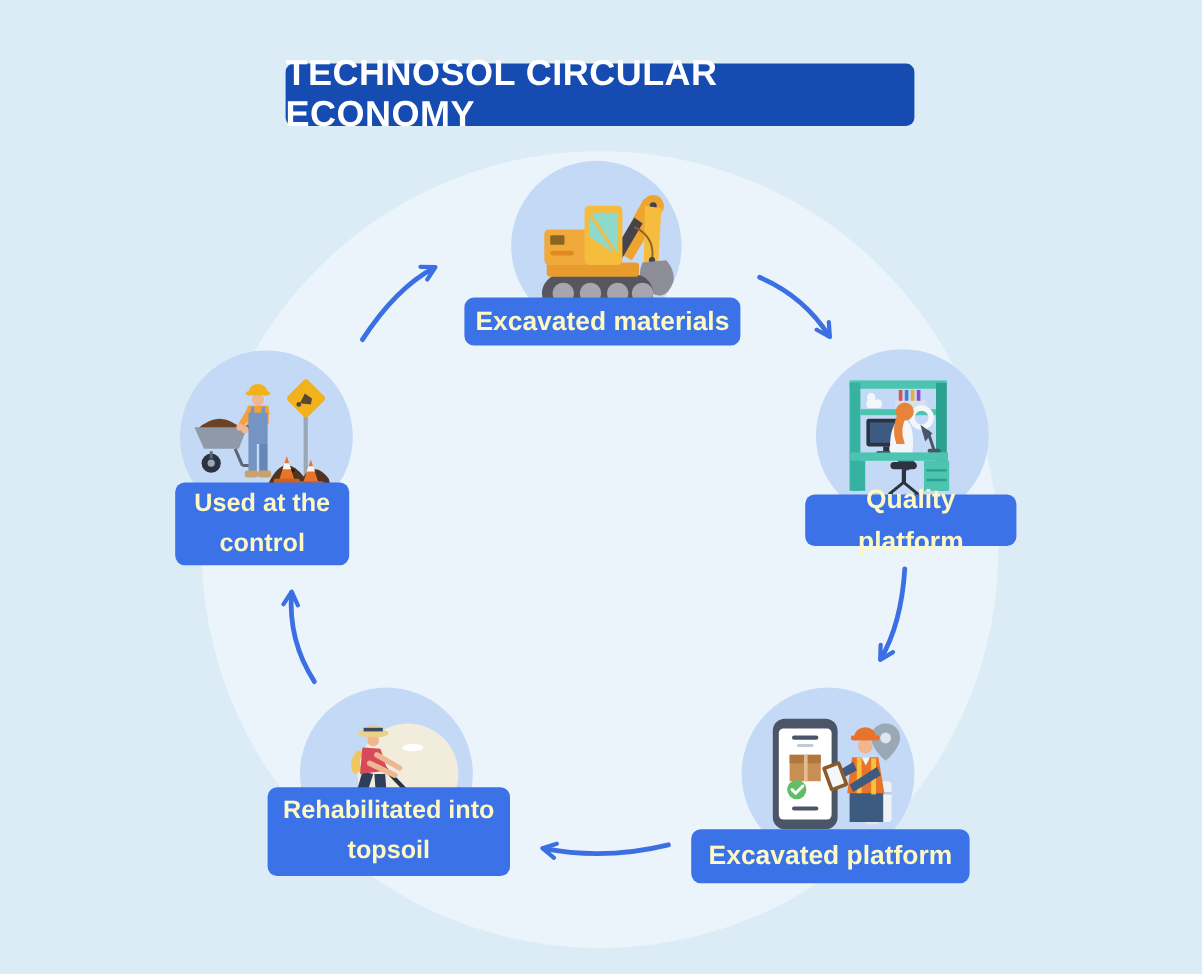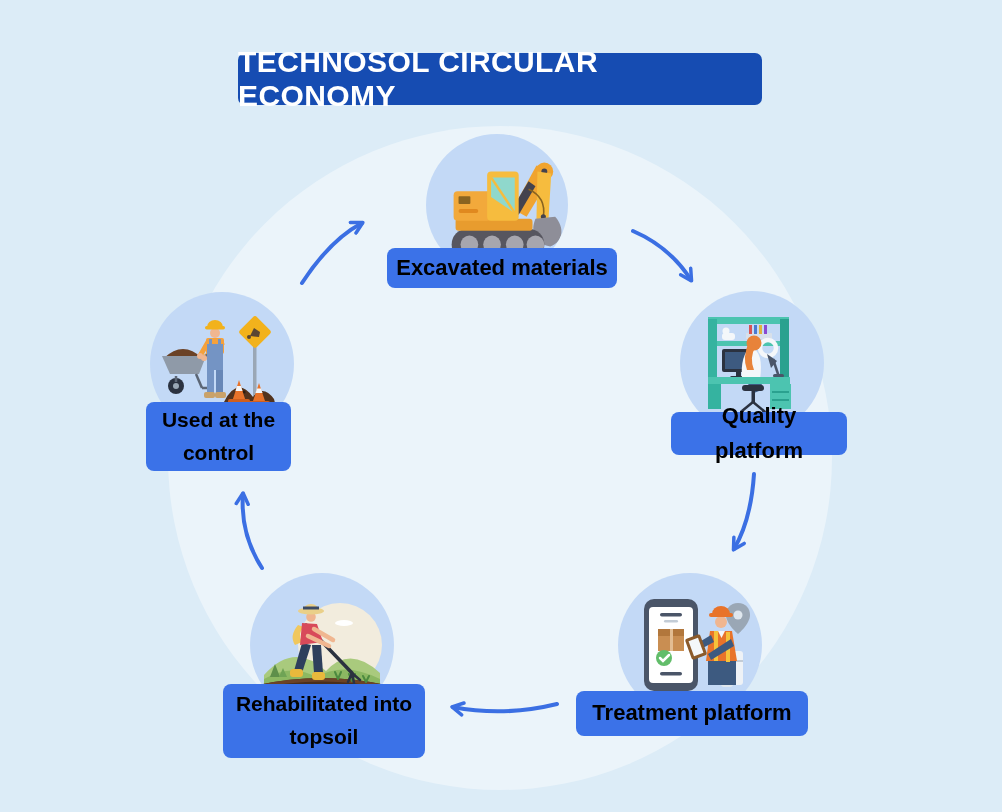--- a/index.html
+++ b/index.html
@@ -20,33 +20,33 @@
     display:flex;align-items:center;justify-content:center;
     color:#ffffff;font-size:30px;font-weight:bold;letter-spacing:0.4px;
   }
   .node-circle{
     position:absolute;border-radius:50%;background:#c3d9f6;overflow:hidden;
   }
   .node-circle svg{display:block;width:100%;height:100%;}
   .node-label{
     position:absolute;background:#3b72e8;border-radius:8px;
     display:flex;align-items:center;justify-content:center;text-align:center;
-    color:#000000;font-weight:bold;font-size:22px;line-height:1.55;
+    color:#fef9c3;font-weight:bold;font-size:22px;line-height:1.55;
     padding:0 4px;box-sizing:border-box;
   }
   #arrows{position:absolute;inset:0;pointer-events:none;}
   
   #n-excavated .node-circle{left:426px;top:134px;width:142px;height:142px;}
   #n-excavated .node-label{left:387px;top:248px;width:230px;height:40px;}
   #n-quality .node-circle{left:680px;top:291px;width:144px;height:144px;}
   #n-quality .node-label{left:671px;top:412px;width:176px;height:43px;}
   #n-treatment .node-circle{left:618px;top:573px;width:144px;height:144px;}
   #n-treatment .node-label{left:576px;top:691px;width:232px;height:45px;}
   #n-rehab .node-circle{left:250px;top:573px;width:144px;height:144px;}
-  #n-rehab .node-label{left:223px;top:684px;width:202px;height:74px;font-size:21px;}
+  #n-rehab .node-label{left:223px;top:656px;width:202px;height:74px;font-size:21px;}
   #n-worksite .node-circle{left:150px;top:292px;width:144px;height:144px;}
   #n-worksite .node-label{left:146px;top:402px;width:145px;height:69px;font-size:21px;}
 </style>
 </head>
 <body>
 
 <div class="canvas">
 
   <div class="big-ring"></div>
 
@@ -165,21 +165,21 @@
         <circle cx="79" cy="74" r="3" fill="#f0b690"></circle>
         <g transform="rotate(-20 78 74)">
           <rect x="70" y="63" width="16" height="22" rx="2" fill="#8b5a2b"></rect>
           <rect x="73" y="66" width="10" height="16" fill="#f4f7fa"></rect>
         </g>
         <circle cx="103" cy="49" r="6" fill="#f0b690"></circle>
         <path d="M 94 41 a 9 8 0 0 1 18 0 z" fill="#e8732a"></path>
         <rect x="91" y="40" width="24" height="4" rx="2" fill="#e8732a"></rect>
       </svg>
     </div>
-    <div class="node-label">Treatment platform</div>
+    <div class="node-label">Excavated platform</div>
   </div>
 
   <div id="n-rehab">
     <div class="node-circle">
       <svg viewBox="0 0 144 144">
         <circle cx="90" cy="72" r="42" fill="#f2ecdd"></circle>
         <ellipse cx="94" cy="50" rx="9" ry="3" fill="#ffffff"></ellipse>
         <path d="M 14 102 Q 44 68 76 98 Q 100 72 130 100 L 130 112 L 14 112 Z" fill="#a9ca7d"></path>
         <path d="M 14 106 Q 42 90 66 104 Q 94 88 130 106 L 130 114 L 14 114 Z" fill="#8cb862"></path>
         <path d="M 20 104 l 5 -13 l 5 13 z" fill="#5e8f4a"></path>

